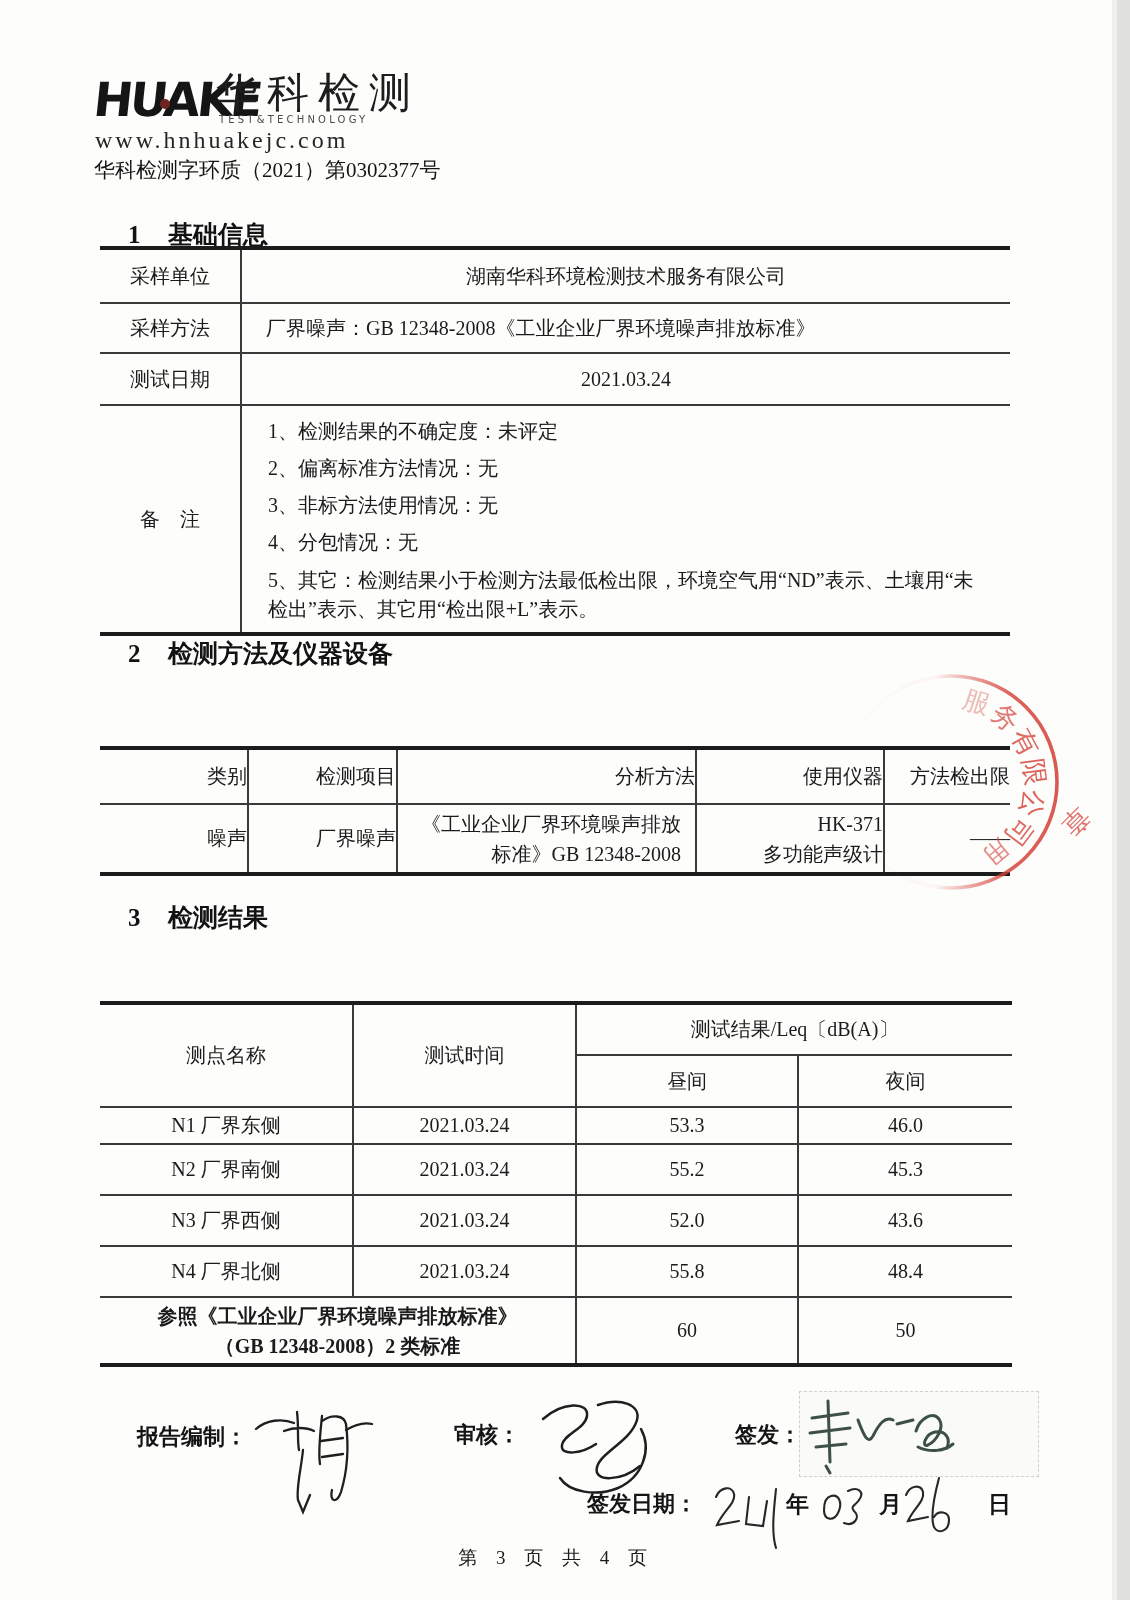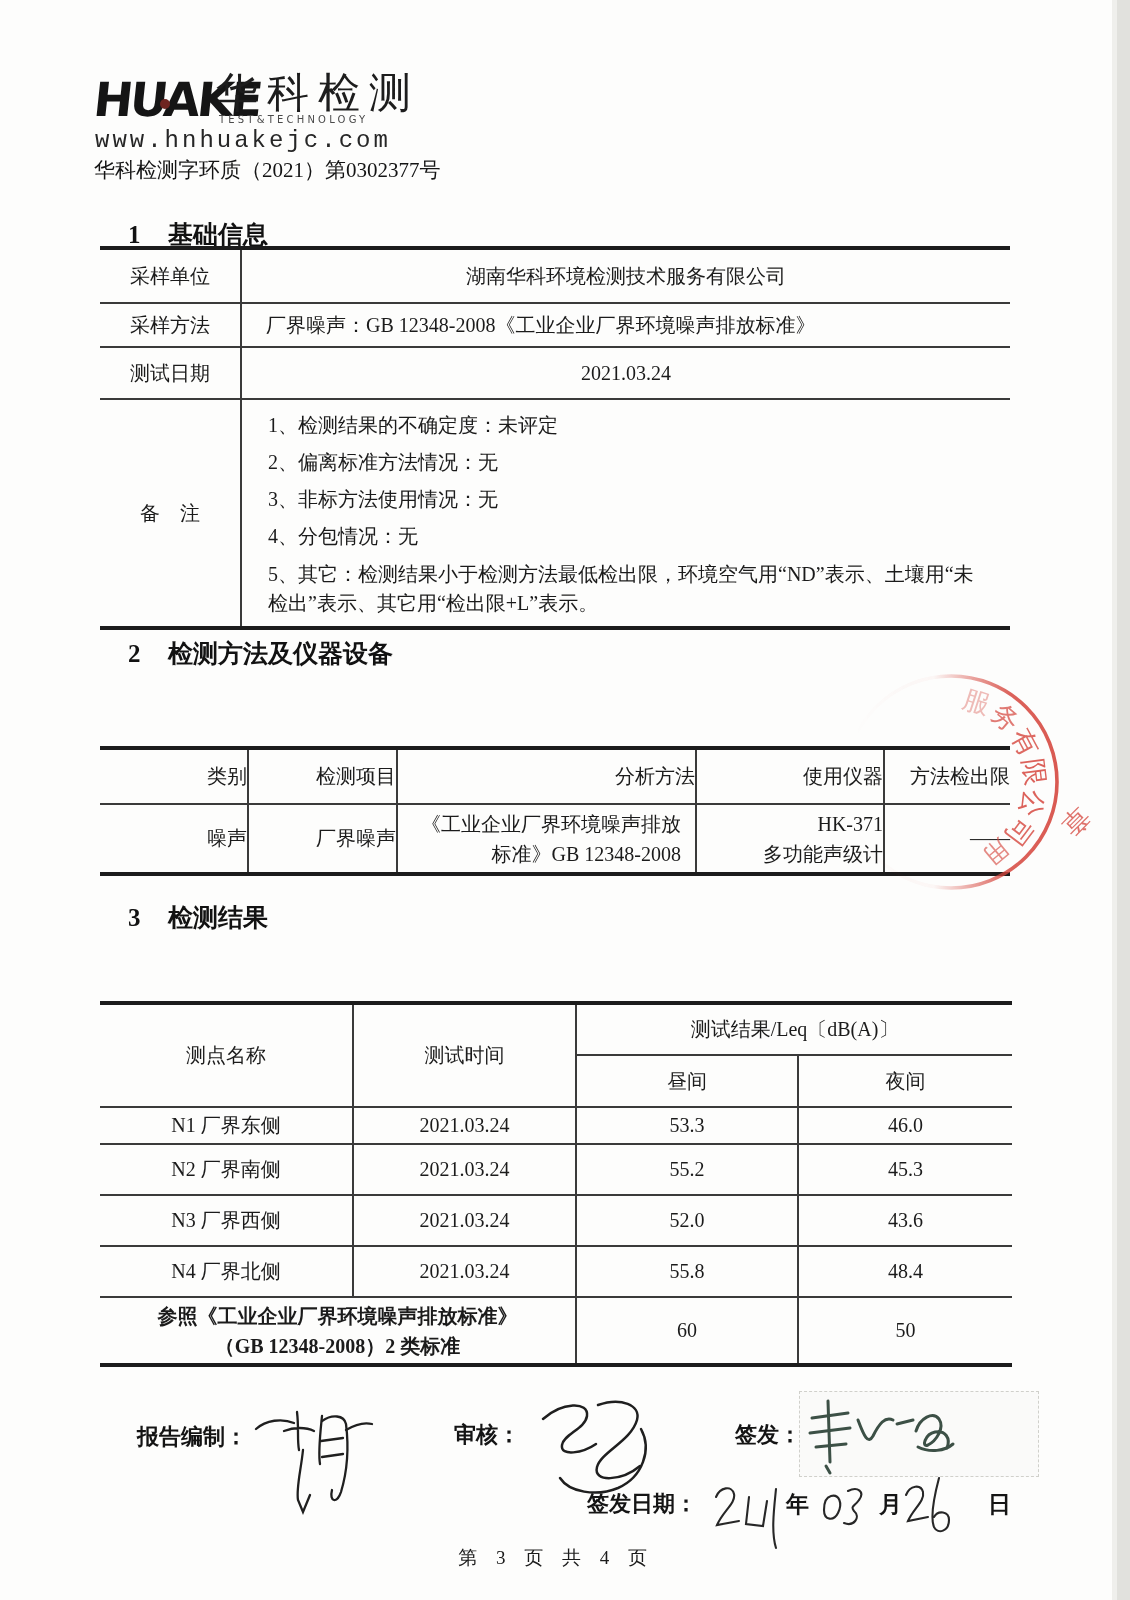--- a/index.html
+++ b/index.html
@@ -15,21 +15,21 @@
   .scan-edge2{left:1112px; top:0; width:5px; height:1600px; background:#efefec;}
 
   
   .logo-en{left:94px; top:76px; font-family:"DejaVu Sans","Liberation Sans",sans-serif;
     font-weight:900; font-size:47px; letter-spacing:-3px; transform:skewX(-6deg);
     color:#151515; line-height:1;}
   .logo-dot{left:160px; top:99px; width:10px; height:10px; border-radius:50%; background:#6e2420;}
   .logo-cn{left:216px; top:72px; font-size:42px; letter-spacing:9px; color:#1d1d1d; line-height:1;}
   .logo-tag{left:219px; top:114px; font-family:"DejaVu Sans","Liberation Sans",sans-serif;
     font-size:10px; letter-spacing:3.2px; color:#4a4a4a;}
-  .website{left:95px; top:127px; font-family:Liberation Mono, monospace;
+  .website{left:95px; top:127px; font-family:Liberation Serif, serif;
     font-size:24px; letter-spacing:3px; color:#262626;}
   .doc-number{left:94px; top:156px; font-size:21px; color:#141414;}
 
   
   .sec-h{font-size:25px; font-weight:bold; color:#121212;}
   .sec-h .num{display:inline-block; width:40px;}
   .h1{left:128px; top:218px;}
   .h2{left:128px; top:637px;}
   .h3{left:128px; top:901px;}
   .tbl-caption{left:100px; width:912px; text-align:center; font-size:21px; font-weight:bold;}
@@ -108,21 +108,21 @@
   <table class="tbl t1">
     <colgroup>
         <col style="width:141px">
         <col>
       </colgroup>
     <tbody>
         <tr style="height:55px">
       <td class="lbl">采样单位</td>
       <td class="center">湖南华科环境检测技术服务有限公司</td>
     </tr>
-    <tr style="height:44px">
+    <tr style="height:50px">
       <td class="lbl">采样方法</td>
       <td class="left">厂界噪声：GB 12348-2008《工业企业厂界环境噪声排放标准》</td>
     </tr>
     <tr style="height:52px">
       <td class="lbl">测试日期</td>
       <td class="center">2021.03.24</td>
     </tr>
     <tr style="height:198px" class="last">
       <td class="lbl">备　注</td>
       <td class="remark">

